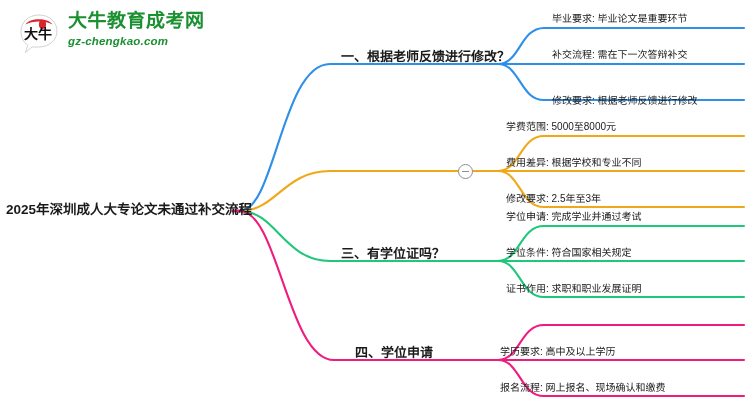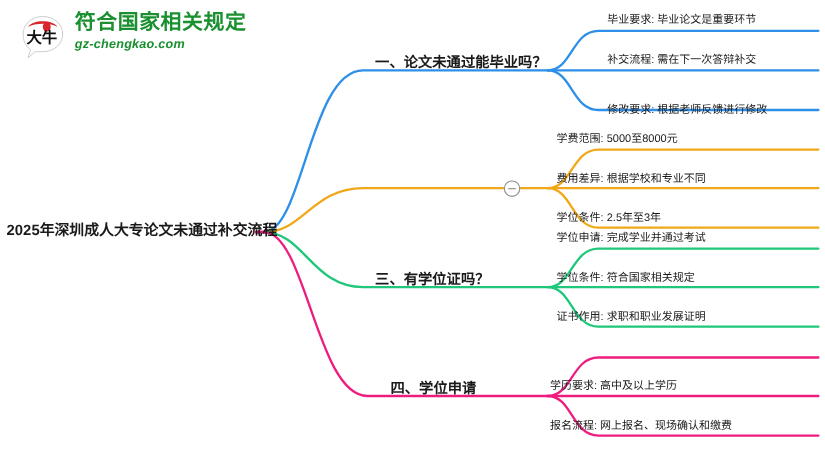--- a/index.html
+++ b/index.html
@@ -113,21 +113,21 @@
 <div id="stage">
 
   <div id="logo">
     <svg class="logo-mark" viewBox="0 0 46 46">
       <path d="M23 6 C33.5 6 41 13.2 41 22 C41 30.8 33.5 38 23 38 L16 38 L9.5 43.5 L11.8 36.2 C7.2 33.1 5 27.9 5 22 C5 13.2 12.5 6 23 6 Z" fill="#ffffff" stroke="#cccccc" stroke-width="0.9"></path>
       <path d="M9.5 15.5 C13.5 8.5 32 8.5 36.5 15.5 C30 11.5 16 11.5 9.5 15.5 Z" fill="#d9262c"></path>
       <ellipse cx="26.5" cy="15.5" rx="3.6" ry="4.4" fill="#d9262c"></ellipse>
       <text x="22" y="30" font-family="'DejaVu Sans', sans-serif" font-size="14" font-weight="bold" fill="#111111" text-anchor="middle">大牛</text>
     </svg>
     <div class="logo-text-wrap">
-      <div class="logo-title">符合国家相关规定</div>
+      <div class="logo-title">大牛教育成考网</div>
       <div class="logo-sub">gz-chengkao.com</div>
     </div>
   </div>
 
   <svg id="wires" viewBox="0 0 750 410">
     <g fill="none" stroke-width="2.1" stroke-linecap="round">
 
       <line x1="233" y1="211" x2="245" y2="211" stroke="#EE1C7E" stroke-width="3"></line>
 
       <path d="M240 211 C 275 211, 282 64, 330 64 L 498 64" stroke="#2E8FE8"></path>
@@ -147,29 +147,29 @@
 
       <path d="M240 211 C 278 211, 288 360, 334 360 L 498 360" stroke="#EE1C7E"></path>
       <path d="M498 360 C 520 360, 520 325, 544 325 L 744 325" stroke="#EE1C7E"></path>
       <path d="M498 360 L 744 360" stroke="#EE1C7E"></path>
       <path d="M498 360 C 520 360, 520 396, 544 396 L 744 396" stroke="#EE1C7E"></path>
     </g>
   </svg>
 
   <div class="node root-node">2025年深圳成人大专论文未通过补交流程</div>
 
-  <div class="node branch-node" style="left:341px; top:50px;">一、论文未通过能毕业吗？</div>
+  <div class="node branch-node" style="left:341px; top:50px;">一、根据老师反馈进行修改？</div>
   <div class="node leaf-node" style="left:552px; top:14px;">毕业要求: 毕业论文是重要环节</div>
   <div class="node leaf-node" style="left:552px; top:50px;">补交流程: 需在下一次答辩补交</div>
   <div class="node leaf-node" style="left:552px; top:96px;">修改要求: 根据老师反馈进行修改</div>
 
   <div class="toggle" style="left:458px; top:164px;"></div>
   <div class="node leaf-node" style="left:506px; top:122px;">学费范围: 5000至8000元</div>
   <div class="node leaf-node" style="left:506px; top:158px;">费用差异: 根据学校和专业不同</div>
-  <div class="node leaf-node" style="left:506px; top:194px;">学位条件: 2.5年至3年</div>
+  <div class="node leaf-node" style="left:506px; top:194px;">修改要求: 2.5年至3年</div>
 
   <div class="node branch-node" style="left:341px; top:247px;">三、有学位证吗？</div>
   <div class="node leaf-node" style="left:506px; top:212px;">学位申请: 完成学业并通过考试</div>
   <div class="node leaf-node" style="left:506px; top:248px;">学位条件: 符合国家相关规定</div>
   <div class="node leaf-node" style="left:506px; top:284px;">证书作用: 求职和职业发展证明</div>
 
   <div class="node branch-node" style="left:355px; top:346px;">四、学位申请</div>
   <div class="node leaf-node" style="left:500px; top:347px;">学历要求: 高中及以上学历</div>
   <div class="node leaf-node" style="left:500px; top:383px;">报名流程: 网上报名、现场确认和缴费</div>
 

